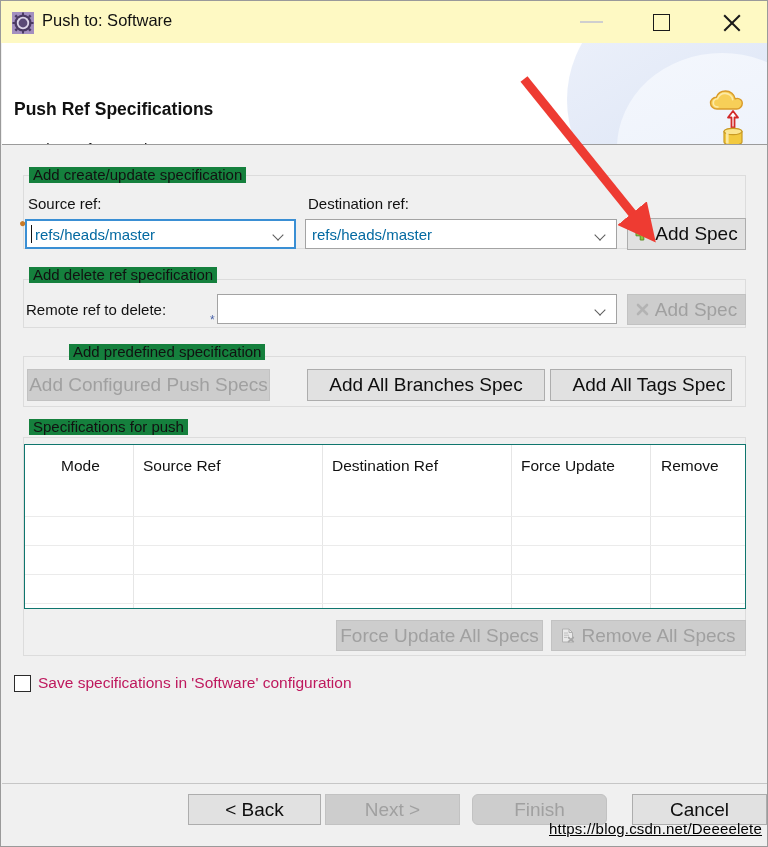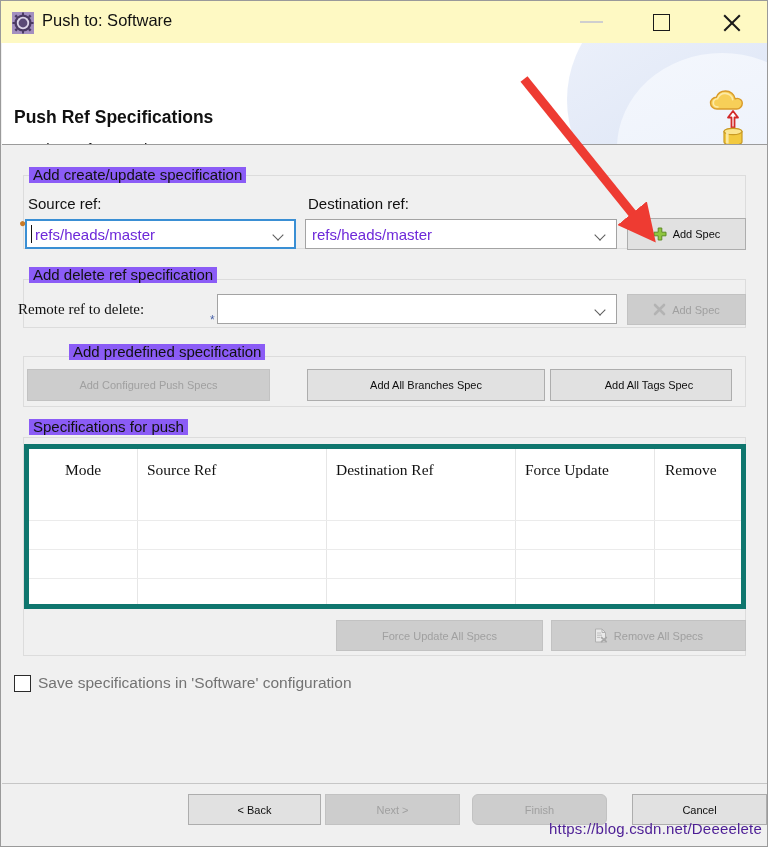--- a/index.html
+++ b/index.html
@@ -78,21 +78,21 @@
     border-radius: 50%;
     background: linear-gradient(150deg,#eef2fb 0%, #e2e9f7 55%, #dbe4f4 100%);
   }
   #header-swoosh2 {
     position: absolute; right: -60px; top: 10px;
     width: 210px; height: 190px;
     border-radius: 50%;
     background: linear-gradient(160deg,#f4f7fd 0%, #eaf0fa 100%);
   }
   #header-title {
-    position: absolute; left: 12px; top: 64px;
+    position: absolute; left: 12px; top: 56px;
     font-size: 17.5px; font-weight: bold; color: #111111;
     white-space: nowrap;
   }
   #header-sub {
     position: absolute; left: 26px; top: 97px;
     font-size: 15px; color: #111111;
     white-space: nowrap;
   }
   #push-icon {
     position: absolute; left: 702px; top: 44px;
@@ -101,21 +101,21 @@
 
   
   .group {
     position: absolute;
     border: 1px solid #dcdcdc;
     box-sizing: border-box;
     background: transparent;
   }
   .group-title {
     position: absolute;
-    background: #8b5cf6;
+    background: #15803d;
     padding: 0 4px;
     font-size: 15px; color: #111111;
     white-space: nowrap;
     line-height: 16px;
   }
 
   
   .flabel {
     position: absolute;
     font-size: 15px; color: #111111;
@@ -127,21 +127,21 @@
     position: absolute;
     box-sizing: border-box;
     background: #ffffff;
     border: 1px solid #a3a3a3;
     cursor: default;
   }
   .combo.focused { border: 2px solid #3a8fd4; }
   .combo .combo-text {
     position: absolute; left: 6px; top: 50%;
     transform: translateY(-50%);
-    font-size: 15px; color: #6d28d9;
+    font-size: 15px; color: #0369a1;
     white-space: nowrap;
   }
   .combo .caret {
     position: absolute; right: 11px; top: 50%;
     margin-top: -3px;
     width: 9px; height: 9px;
   }
   .caret:before {
     content: ""; position: absolute; left: 0; top: 0;
     width: 7px; height: 7px;
@@ -158,39 +158,38 @@
     font-size: 12px; color: #c87a28; line-height: 1;
   }
 
   
   .btn {
     position: absolute;
     box-sizing: border-box;
     background: #e1e1e1;
     border: 1px solid #adadad;
     color: #0e0e0e;
-    font-size: 11px;
+    font-size: 19px;
     display: flex; align-items: center; justify-content: center;
     white-space: nowrap;
     cursor: default;
     user-select: none;
   }
   .btn.disabled { background: #cdcdcd; border-color: #c2c2c2; color: #a0a0a0; }
   .btn .bicon { margin-right: 6px; display: inline-flex; }
 
   
   #spec-table {
     position: absolute;
     left: 23px; top: 443px;
     width: 722px; height: 165px;
     box-sizing: border-box;
     background: #ffffff;
-    border: 5px solid #0f766e;
+    border: 1px solid #0f766e;
     overflow: hidden;
-    font-family: Liberation Serif, serif;
   }
   #thead {
     position: absolute; left: 0; top: 0;
     width: 720px; height: 42px;
   }
   .th {
     position: absolute; top: 0; height: 42px;
     display: flex; align-items: center;
     font-size: 15.5px; color: #111111;
     white-space: nowrap;
@@ -206,21 +205,21 @@
 
   
   #savecheck-box {
     position: absolute; left: 13px; top: 674px;
     width: 17px; height: 17px;
     box-sizing: border-box;
     background: #ffffff; border: 1.5px solid #2b2b2b;
   }
   #savecheck-label {
     position: absolute; left: 37px; top: 673px;
-    font-size: 15.5px; color: #737373; white-space: nowrap;
+    font-size: 15.5px; color: #be185d; white-space: nowrap;
   }
 
   
   #footer-sep {
     position: absolute; left: 1px; top: 782px;
     width: 765px; height: 1px; background: #c6c6c6;
   }
   #footer {
     position: absolute; left: 1px; top: 783px;
     width: 765px; height: 63px;
@@ -230,22 +229,22 @@
   
   #annotation-arrow {
     position: absolute; left: 0; top: 0;
     width: 768px; height: 847px;
     pointer-events: none;
   }
 
   
   #watermark {
     position: absolute; left: 548px; top: 819px;
-    font-size: 15px; color: #4c1d95;
-    white-space: nowrap; letter-spacing: 0.2px;
+    font-size: 15px; color: #000000;
+    white-space: nowrap; letter-spacing: 0.2px; text-decoration: underline;
   }
 </style>
 </head>
 <body>
 
 <div id="window">
 
   <div id="titlebar">
     <span id="app-icon">
       <svg width="22" height="22" viewBox="0 0 22 22">
@@ -327,21 +326,21 @@
       <svg width="14" height="14" viewBox="0 0 14 14">
         <path d="M5.2 1 H8.8 V5.2 H13 V8.8 H8.8 V13 H5.2 V8.8 H1 V5.2 H5.2 Z" fill="#8fc53f" stroke="#5d8c24" stroke-width="1"></path>
       </svg>
     </span>
     <span>Add Spec</span>
   </div>
 
   <div class="group" style="left:22px; top:278px; width:723px; height:49px;"></div>
   <div class="group-title" style="left:28px; top:266px;">Add delete ref specification</div>
 
-  <div class="flabel" style="left:17px; top:300px;font-family:Liberation Serif, serif;">Remote ref to delete:</div>
+  <div class="flabel" style="left:25px; top:300px;">Remote ref to delete:</div>
   <div class="combo" style="left:216px; top:293px; width:400px; height:30px;">
     <span class="combo-text"></span>
     <span class="caret"></span>
   </div>
   <span class="deco-marker" style="left:209px; top:313px; color:#4a63a8;">*</span>
 
   <div class="btn disabled" style="left:626px; top:293px; width:119px; height:31px;">
     <span class="bicon">
       <svg width="13" height="13" viewBox="0 0 13 13">
         <path d="M2 2 L11 11 M11 2 L2 11" stroke="#b3b3b3" stroke-width="2.6" stroke-linecap="round"></path>

